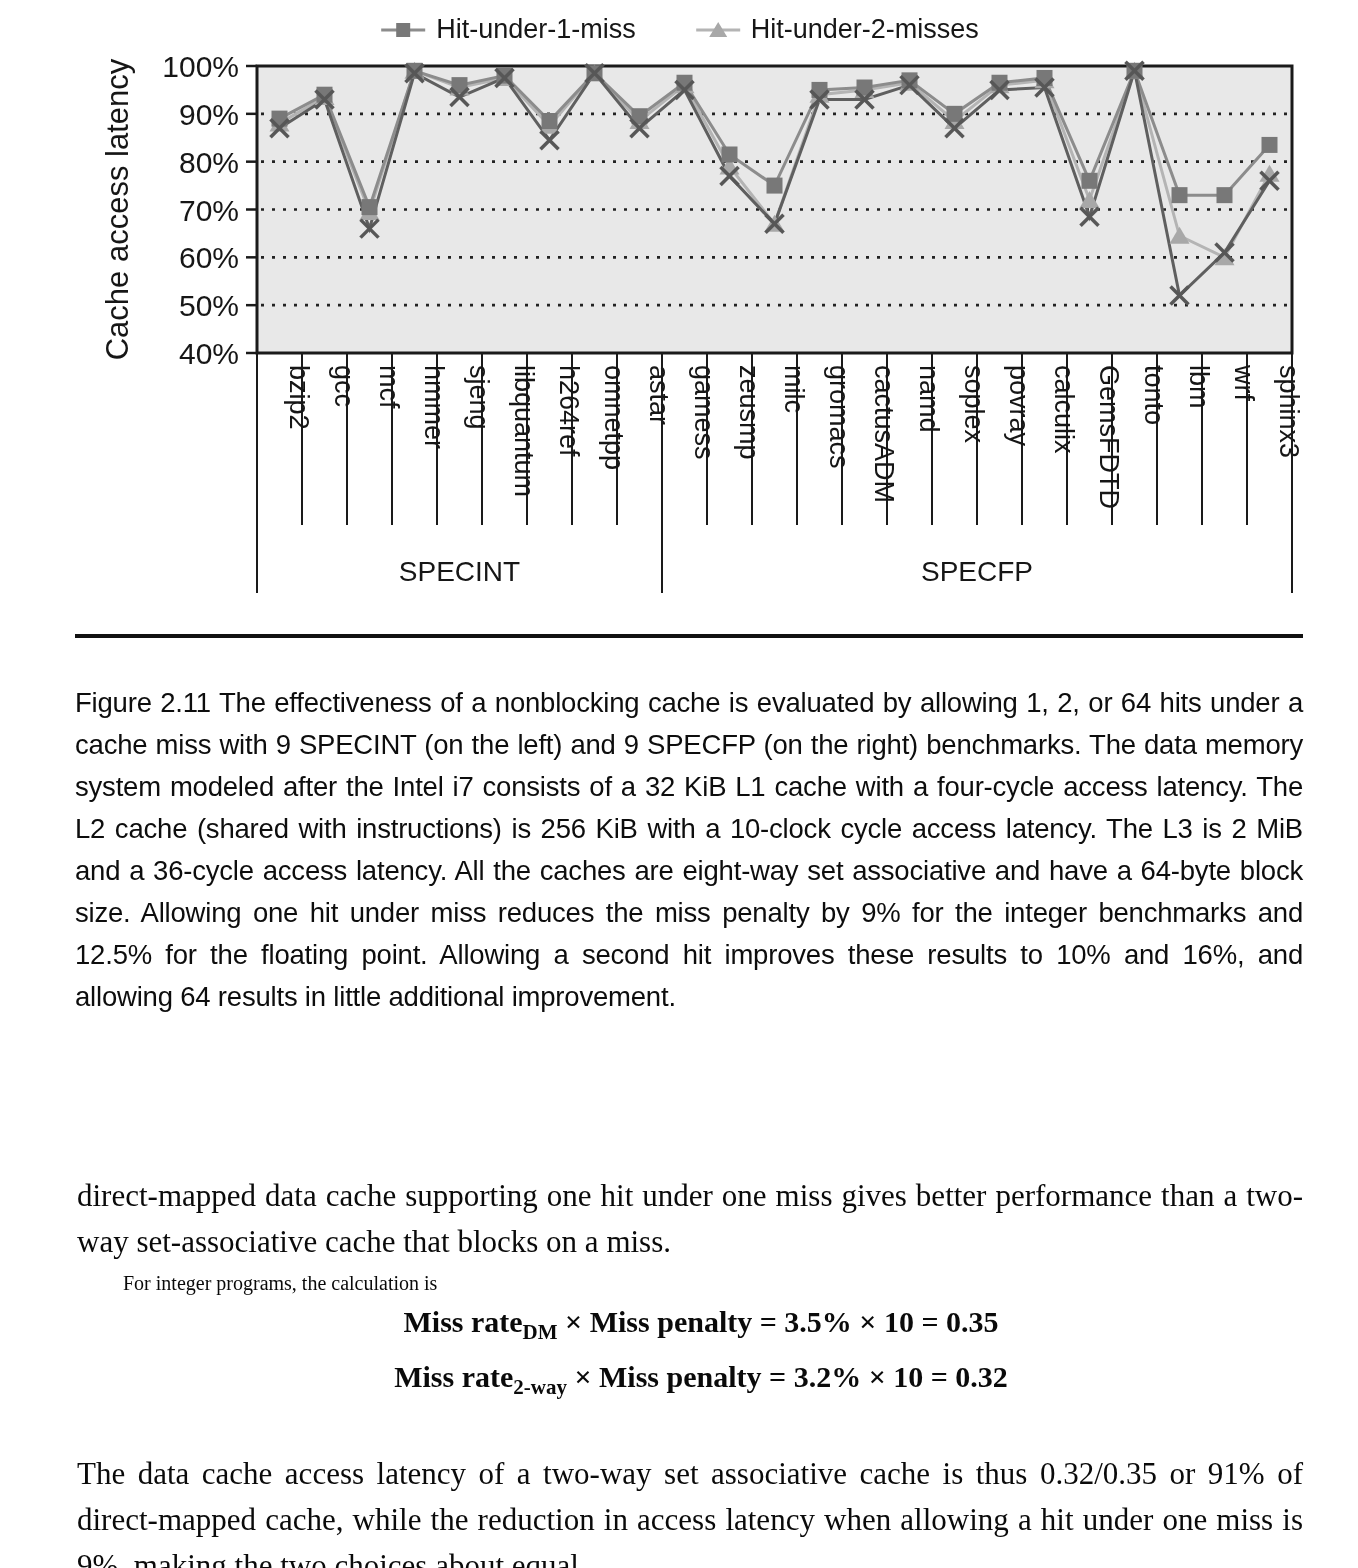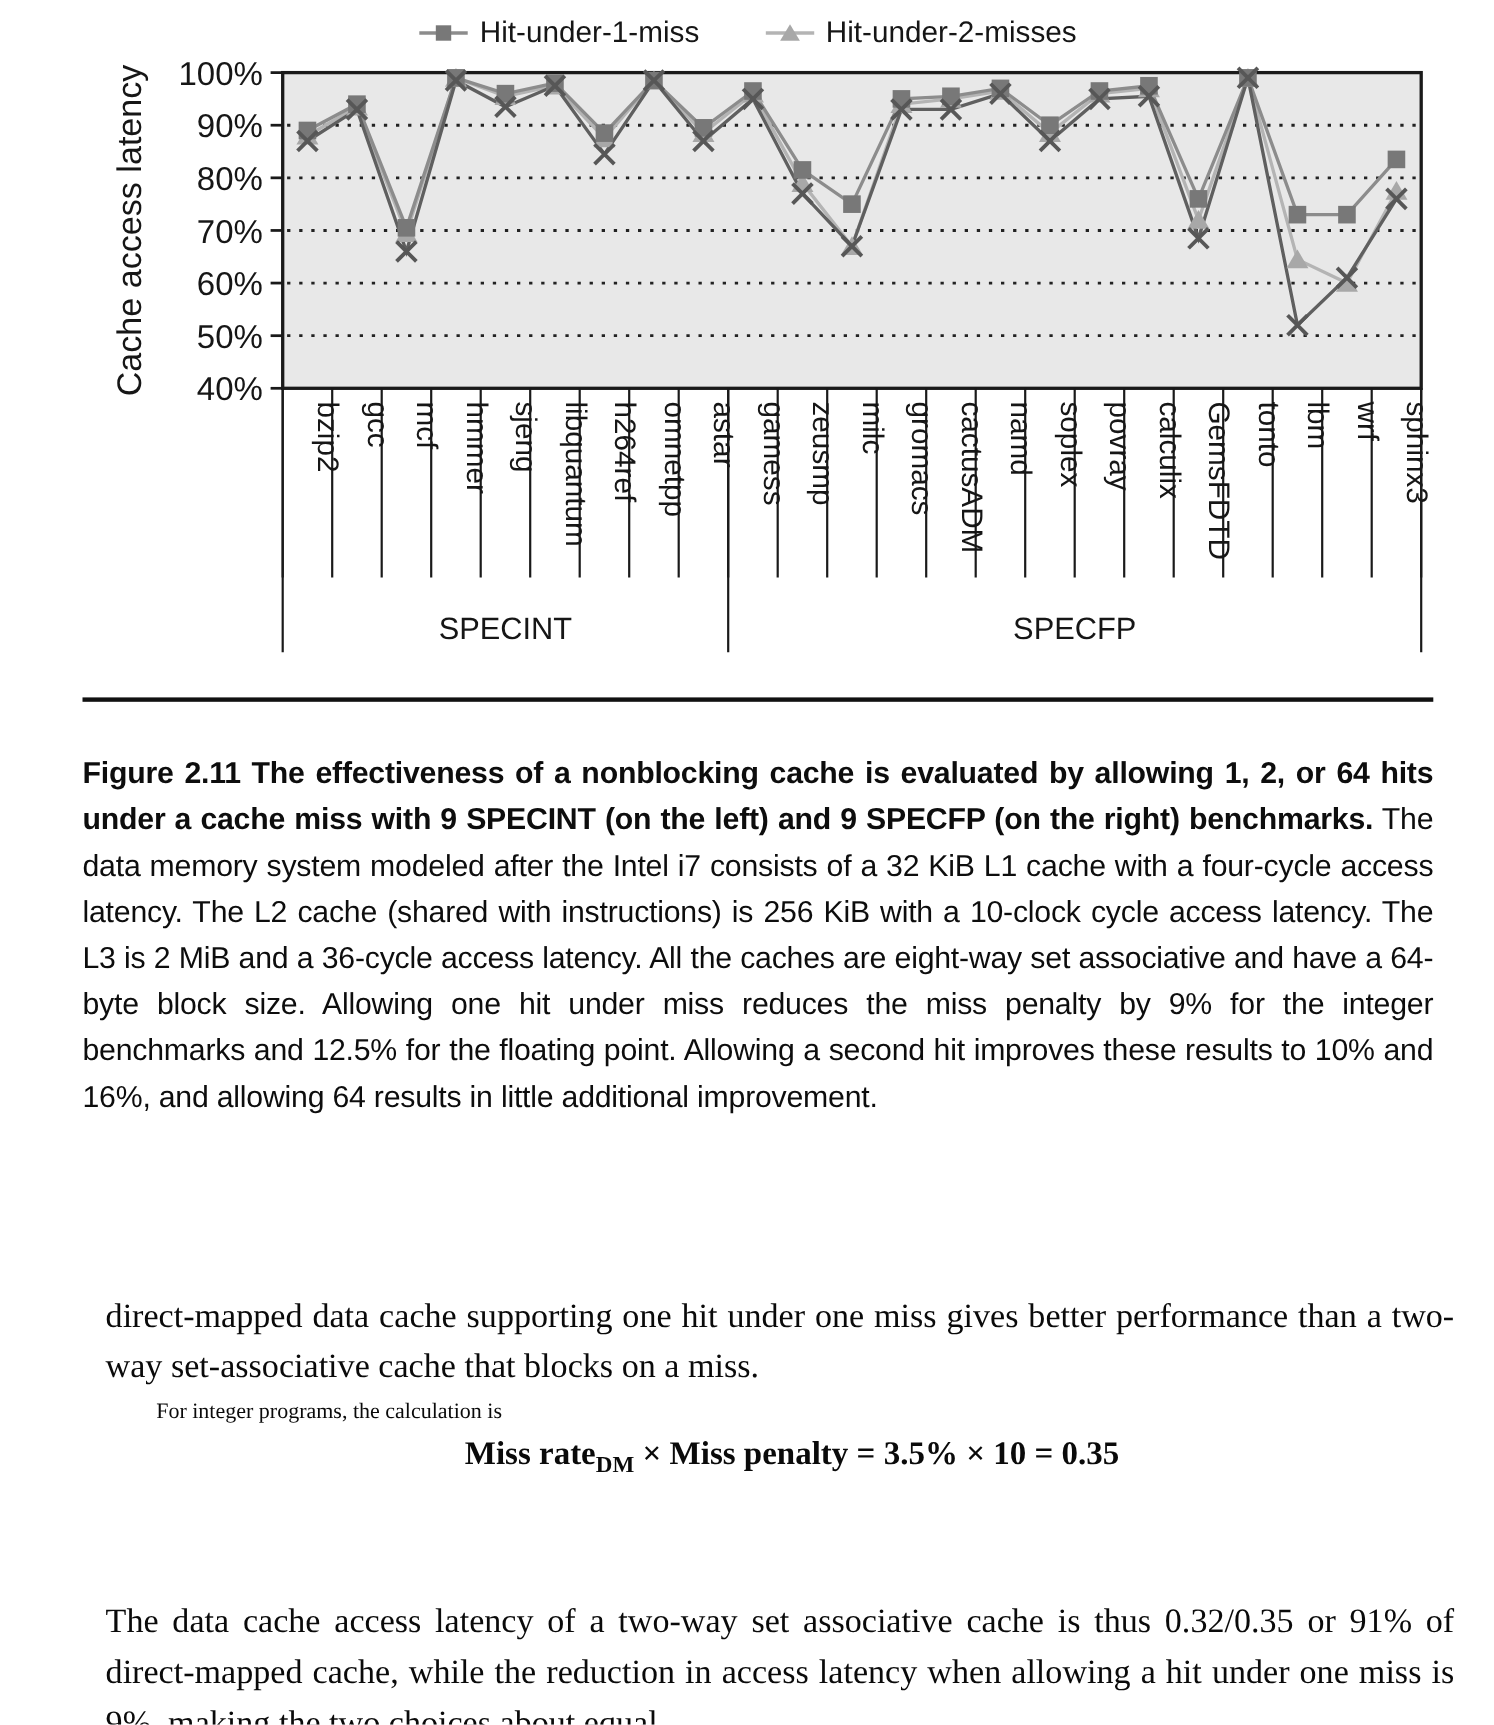--- a/index.html
+++ b/index.html
@@ -10,23 +10,23 @@
           display:flex;gap:58px;white-space:nowrap;}
   .li{display:flex;align-items:center;gap:9px;font-size:27px;color:#161616;}
   .lm{display:block;}
   
   #chart-svg{position:absolute;top:0;left:0;}
   #chart-svg text{font-family:"Liberation Sans",sans-serif;fill:#161616;}
   
   #rule{position:absolute;left:75px;top:634px;width:1228px;height:4px;background:#111;}
   #caption{position:absolute;left:75px;top:654px;width:1228px;
            font-size:27.5px;line-height:42px;text-align:justify;color:#0d0d0d;letter-spacing:-0.2px;}
-  #caption b{font-weight:700;}
-  
-  .serif{font-family:"Liberation Serif",serif;color:#0a0a0a;margin-left:19px;}
+  #caption b{font-weight:400;}
+  
+  .serif{font-family:"Liberation Serif",serif;color:#0a0a0a;}
   #para1{position:absolute;left:77px;top:1142px;width:1226px;font-size:31px;line-height:46px;text-align:justify;}
   #para2{position:absolute;left:77px;top:1240px;width:1226px;font-size:20px;line-height:46px;text-indent:46px;}
   #equations{position:absolute;left:87px;top:1294px;width:1228px;text-align:center;
              font-size:30px;line-height:55px;font-weight:bold;}
   #equations sub{font-size:21px;line-height:0;}
   #para3{position:absolute;left:77px;top:1420px;width:1226px;font-size:31px;line-height:46px;text-align:justify;}
 </style>
 </head>
 <body>
 
@@ -223,17 +223,18 @@
 
   <div id="rule"></div>
 
   <p id="caption"><b>Figure 2.11</b><b> The effectiveness of a nonblocking cache is evaluated by allowing 1, 2, or 64 hits under a cache miss with 9 SPECINT (on the left) and 9 SPECFP (on the right) benchmarks.</b><span> The data memory system modeled after the Intel i7 consists of a 32 KiB L1 cache with a four-cycle access latency. The L2 cache (shared with instructions) is 256 KiB with a 10-clock cycle access latency. The L3 is 2 MiB and a 36-cycle access latency. All the caches are eight-way set associative and have a 64-byte block size. Allowing one hit under miss reduces the miss penalty by 9% for the integer benchmarks and 12.5% for the floating point. Allowing a second hit improves these results to 10% and 16%, and allowing 64 results in little additional improvement.</span></p>
 
   <p id="para1" class="serif">direct-mapped data cache supporting one hit under one miss gives better performance than a two-way set-associative cache that blocks on a miss.</p>
   <p id="para2" class="serif">For integer programs, the calculation is</p>
 
   <div id="equations" class="serif">
     <div><span>Miss rate</span><sub>DM</sub><span> × Miss penalty = 3.5% × 10 = 0.35</span></div>
+    <div><span>Miss rate</span><sub>2-way</sub><span> × Miss penalty = 3.2% × 10 = 0.32</span></div>
   </div>
 
   <p id="para3" class="serif">The data cache access latency of a two-way set associative cache is thus 0.32/0.35 or 91% of direct-mapped cache, while the reduction in access latency when allowing a hit under one miss is 9%, making the two choices about equal.</p>
 
 </div>
 
 </body></html>

